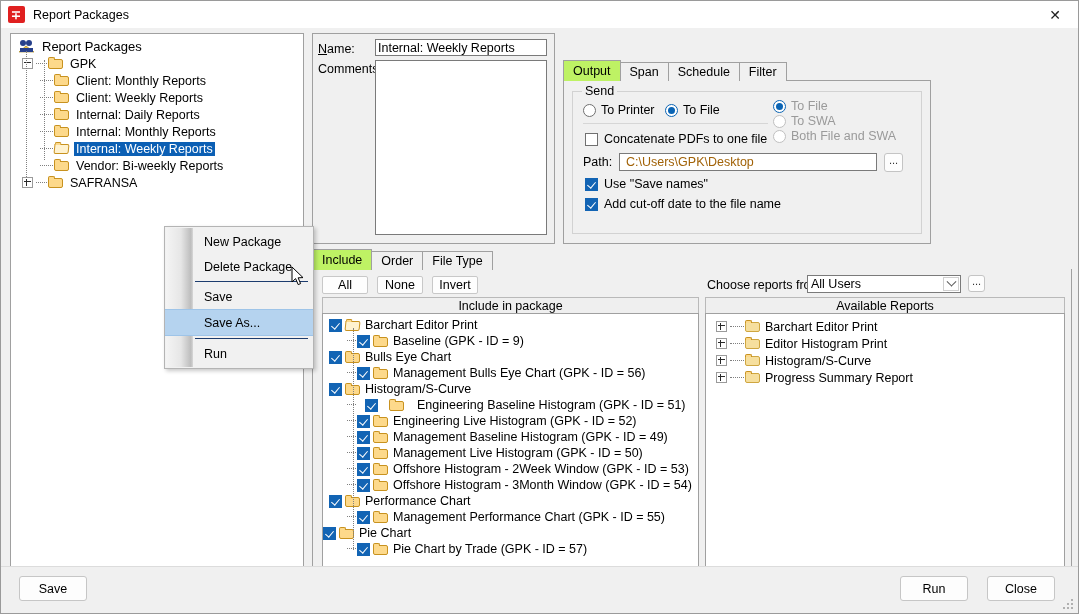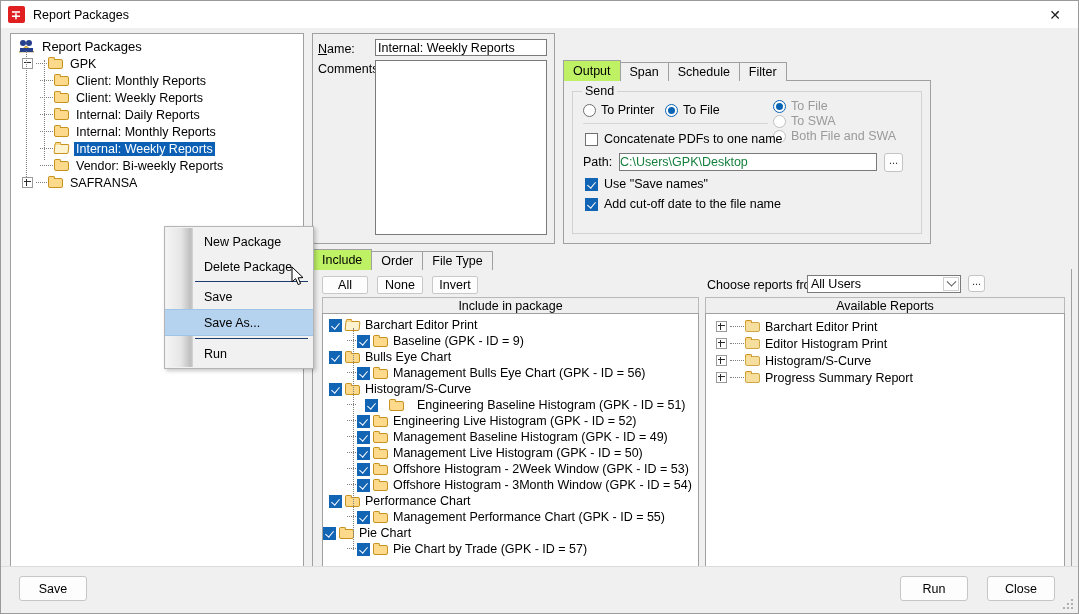--- a/index.html
+++ b/index.html
@@ -70,21 +70,21 @@
   .radio.dis.on:after{background:#0a64b4;}
   .radio.dis.on{border-color:#0a64b4;}
 
   .cbx{width:13px;height:13px;border:1px solid #707070;background:#fff;box-sizing:border-box;display:inline-block;position:relative;flex:0 0 auto;}
   .cbx.on{background:#1264b4;border-color:#1264b4;}
   .cbx.on:after{content:"";position:absolute;left:3px;top:1px;width:4px;height:7px;border:solid #fff;border-width:0 1.6px 1.6px 0;transform:rotate(40deg);}
 
   .rowflex{display:flex;align-items:center;position:absolute;font-size:12.5px;}
   .dis-text{color:#9a9a9a;}
   .sep-line{position:absolute;height:1px;background:#d6d6d6;}
-  .pathinput{position:absolute;background:#fff;border:1px solid #7a7a7a;box-sizing:border-box;font-size:12.5px;padding:1px 0;color:#15803d;outline:none;font-family:"Liberation Sans",sans-serif;}
+  .pathinput{position:absolute;background:#fff;border:1px solid #7a7a7a;box-sizing:border-box;font-size:12.5px;padding:1px 6px;color:#a16207;outline:none;font-family:"Liberation Sans",sans-serif;}
   .btn-ell{position:absolute;width:19px;height:19px;background:#fdfdfd;border:1px solid #c4c4c4;border-radius:3px;box-sizing:border-box;display:flex;align-items:center;justify-content:center;font-size:11px;line-height:5px;padding-bottom:5px;color:#333;}
 
   
   .ltabstrip{position:absolute;left:311px;top:222px;display:flex;align-items:flex-end;height:20px;z-index:4;}
   .lowerpanel{position:absolute;left:311px;top:241px;width:760px;height:324px;background:#f0f0f0;border:1px solid #a0a0a0;border-top:none;box-sizing:border-box;}
 
   .minibtn{height:18px;width:46px;background:#fdfdfd;border:1px solid #c8c8c8;border-radius:2px;box-sizing:border-box;display:flex;align-items:center;justify-content:center;font-size:12.5px;position:absolute;}
   .colhdr{position:absolute;height:17px;background:#efefef;border:1px solid #b9b9b9;box-sizing:border-box;display:flex;align-items:center;justify-content:center;font-size:12.5px;}
   .listbox{position:absolute;background:#fff;border:1px solid #a0a0a0;box-sizing:border-box;overflow:hidden;}
   .chooselbl{position:absolute;font-size:12.5px;}
@@ -268,21 +268,21 @@
         </div>
         <div class="rowflex" style="left:200px;top:37px;">
           <span class="radio dis"></span>
           <span class="dis-text" style="margin-left:5px">Both File and SWA</span>
         </div>
 
         <div class="sep-line" style="left:10px;top:31px;width:185px;"></div>
 
         <div class="rowflex" style="left:12px;top:40px;">
           <span class="cbx"></span>
-          <span style="margin-left:6px">Concatenate PDFs to one name</span>
+          <span style="margin-left:6px">Concatenate PDFs to one file</span>
         </div>
 
         <div class="rowflex" style="left:10px;top:63px;">
           <span>Path:</span>
         </div>
         <input class="pathinput" style="left: 46px; top: 61px; width: 258px; height: 18px;" type="text" value="C:\Users\GPK\Desktop">
         <div class="btn-ell" style="left:311px;top:61px;">...</div>
 
         <div class="rowflex" style="left:12px;top:85px;">
           <span class="cbx on"></span>

